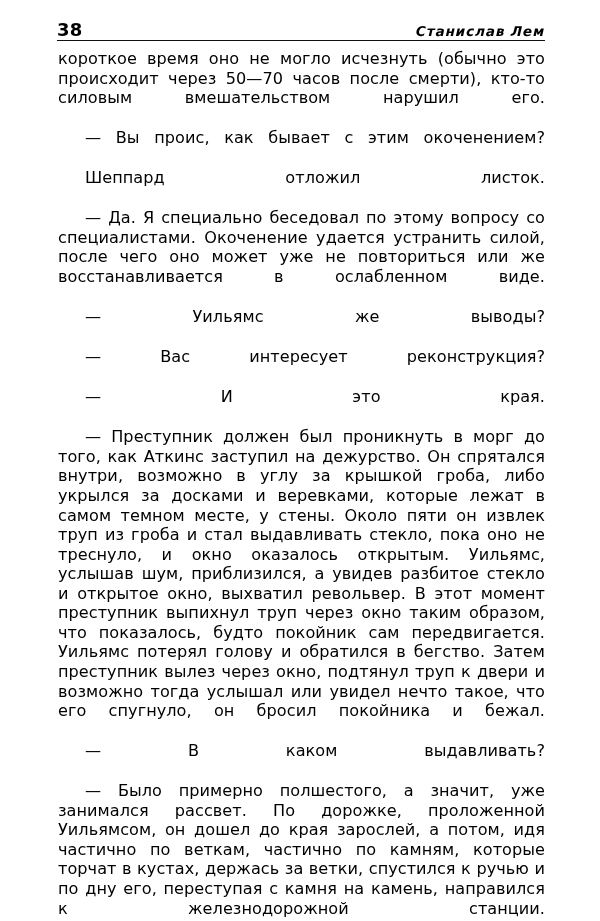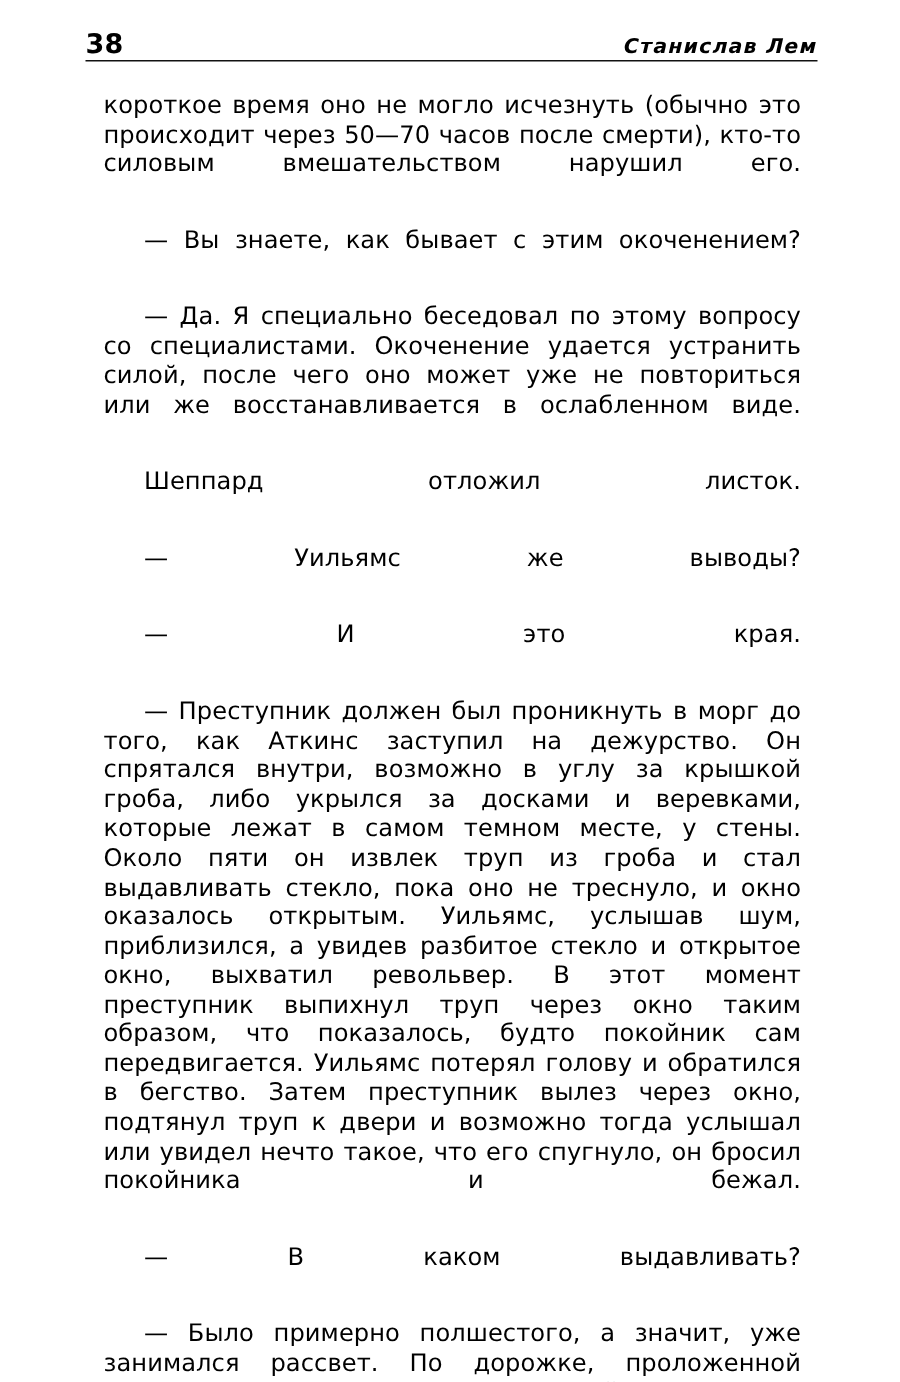--- a/index.html
+++ b/index.html
@@ -63,21 +63,21 @@
     width: 489px;
     font-size: 16.1px;
     line-height: 19.55px;
     text-align: justify;
     text-justify: inter-word;
     font-weight: 400;
     letter-spacing: 0.05px;
     word-spacing: 0.2px;
   }
   .textblock p {
-    margin: 12px;
+    margin: 1px;
     text-indent: 27px;
     hyphens: manual;
   }
   .textblock p.noindent {
     text-indent: 0;
   }
   
   .textblock p::after {
     content: "";
     display: inline-block;
@@ -91,23 +91,24 @@
 
   <div class="header">
     <div class="folio">38</div>
     <div class="runhead">Станислав Лем</div>
   </div>
 
   <div class="header-rule"></div>
 
   <div class="textblock">
       <p class="noindent">короткое время оно не могло исчезнуть (обычно это проис­ходит через 50—70 часов после смерти), кто-то силовым вме­шательством нарушил его.</p>
-      <p>— Вы знаете, как бывает с этим окоченением?</p>
+      <p>— Вы проис, как бывает с этим окоченением?</p>
+      <p>Шеппард отложил листок.</p>
       <p>— Да. Я специально беседовал по этому вопросу со спе­циалистами. Окоченение удается устранить силой, после че­го оно может уже не повториться или же восстанавливается в ослабленном виде.</p>
-      <p>Шеппард отложил листок.</p>
       <p>— Уильямс же выводы?</p>
+      <p>— Вас интересует реконструкция?</p>
       <p>— И это края.</p>
       <p>— Преступник должен был проникнуть в морг до того, как Аткинс заступил на дежурство. Он спрятался внутри, воз­можно в углу за крышкой гроба, либо укрылся за досками и веревками, которые лежат в самом темном месте, у стены. Около пяти он извлек труп из гроба и стал выдавливать сте­кло, пока оно не треснуло, и окно оказалось открытым. Уильямс, услышав шум, приблизился, а увидев разбитое сте­кло и открытое окно, выхватил револьвер. В этот момент преступник выпихнул труп через окно таким образом, что показалось, будто покойник сам передвигается. Уильямс по­терял голову и обратился в бегство. Затем преступник вылез через окно, подтянул труп к двери и возможно тогда услы­шал или увидел нечто такое, что его спугнуло, он бросил по­койника и бежал.</p>
       <p>— В каком выдавливать?</p>
       <p>— Было примерно полшестого, а значит, уже занимался рассвет. По дорожке, проложенной Уильямсом, он дошел до края зарослей, а потом, идя частично по веткам, частично по камням, которые торчат в кустах, держась за ветки, спус­тился к ручью и по дну его, переступая с камня на камень, направился к железнодорожной станции.</p>
     </div>
 
 </div>
 
 </body></html>

